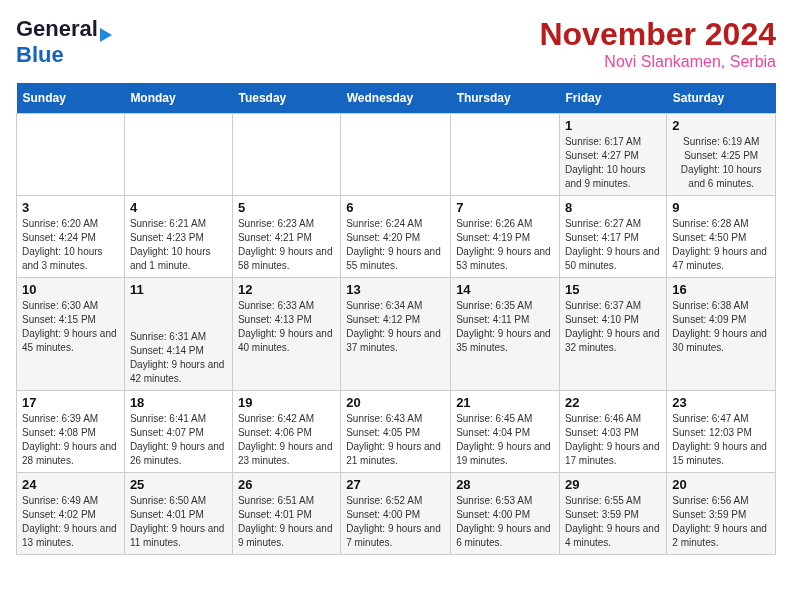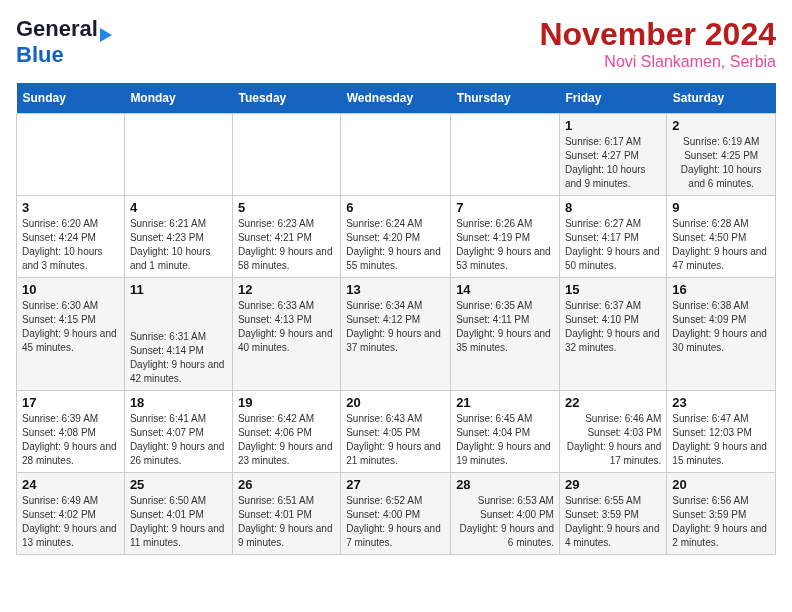--- a/index.html
+++ b/index.html
@@ -246,21 +246,21 @@
 Daylight: 9 hours and 21 minutes.</div>
         </td>
         <td>
           <span class="day-num">21</span>
           <div class="day-info" style="white-space: pre-line;">Sunrise: 6:45 AM
 Sunset: 4:04 PM
 Daylight: 9 hours and 19 minutes.</div>
         </td>
         <td>
           <span class="day-num">22</span>
-          <div class="day-info" style="white-space: pre-line; text-align: right;">Sunrise: 6:46 AM
+          <div class="day-info" style="white-space: pre-line;">Sunrise: 6:46 AM
 Sunset: 4:03 PM
 Daylight: 9 hours and 17 minutes.</div>
         </td>
         <td>
           <span class="day-num">23</span>
           <div class="day-info" style="white-space: pre-line;">Sunrise: 6:47 AM
 Sunset: 12:03 PM
 Daylight: 9 hours and 15 minutes.</div>
         </td>
       </tr>
@@ -284,21 +284,21 @@
 Daylight: 9 hours and 9 minutes.</div>
         </td>
         <td>
           <span class="day-num">27</span>
           <div class="day-info" style="white-space: pre-line;">Sunrise: 6:52 AM
 Sunset: 4:00 PM
 Daylight: 9 hours and 7 minutes.</div>
         </td>
         <td>
           <span class="day-num">28</span>
-          <div class="day-info" style="white-space: pre-line; text-align: right;">Sunrise: 6:53 AM
+          <div class="day-info" style="white-space: pre-line;">Sunrise: 6:53 AM
 Sunset: 4:00 PM
 Daylight: 9 hours and 6 minutes.</div>
         </td>
         <td>
           <span class="day-num">29</span>
           <div class="day-info" style="white-space: pre-line;">Sunrise: 6:55 AM
 Sunset: 3:59 PM
 Daylight: 9 hours and 4 minutes.</div>
         </td>
         <td>

